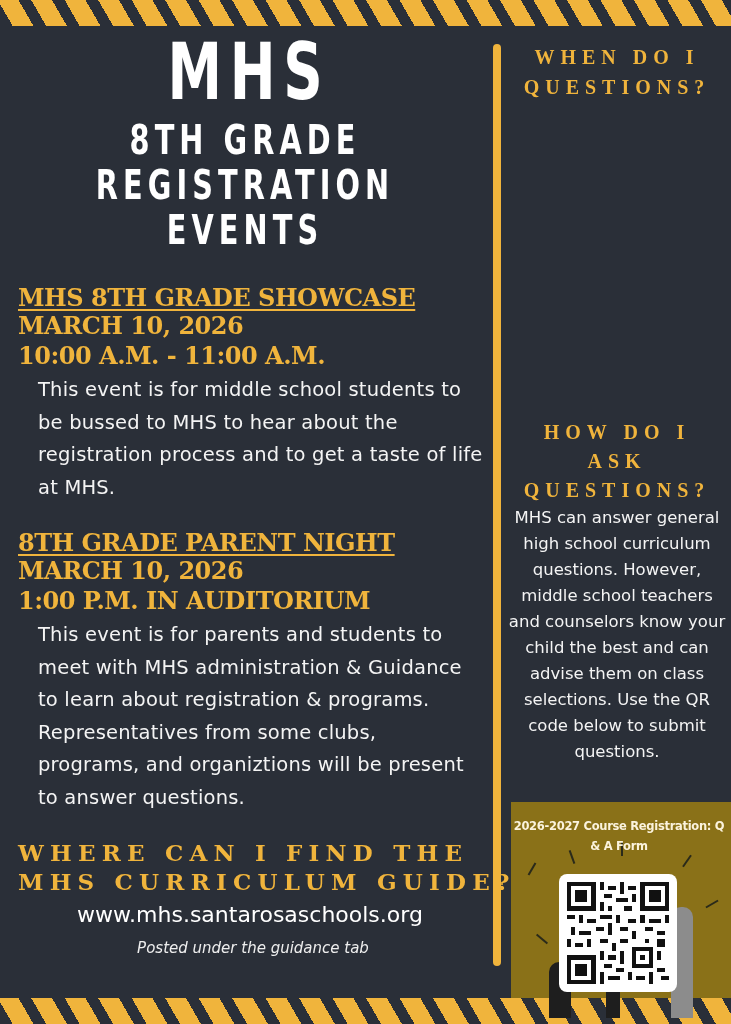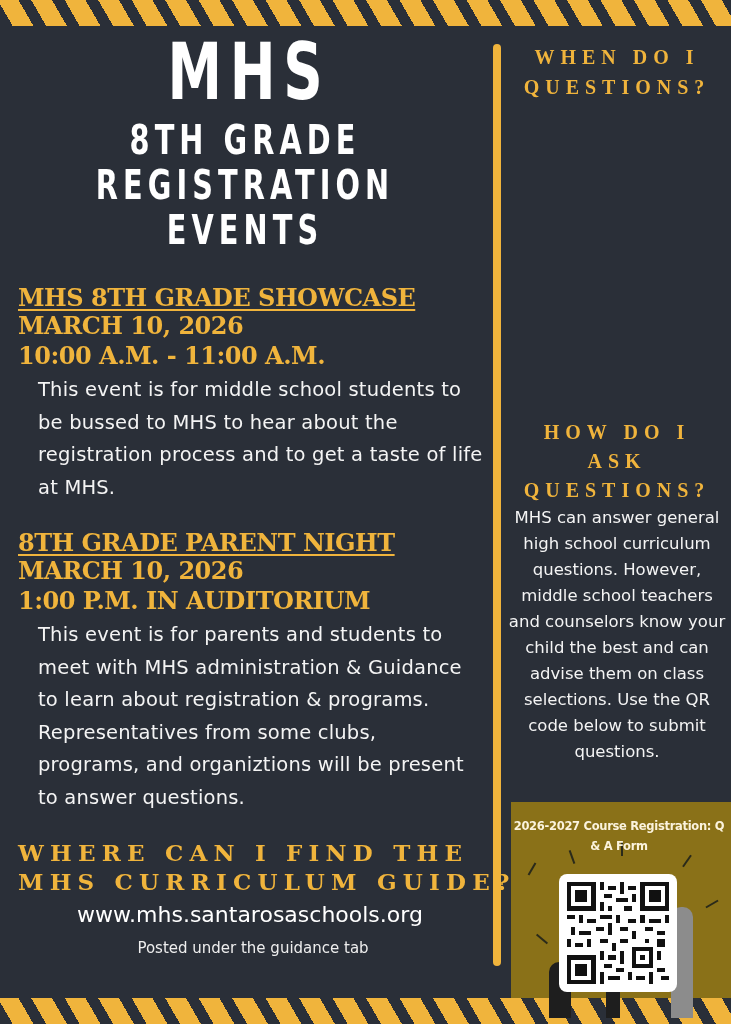--- a/index.html
+++ b/index.html
@@ -57,21 +57,21 @@
     .curric-head {
       font-family: "DejaVu Serif", serif; font-weight: bold;
       color: #f0b43c; font-size: 23px; letter-spacing: 6.2px; line-height: 29px;
       white-space: nowrap;
     }
     .curric-url {
       font-family: "DejaVu Sans", sans-serif; font-size: 22px; color: #fff;
       text-align: center; margin-top: 6px; width: 470px; padding-right: 6px;
     }
     .curric-note {
-      font-family: "DejaVu Sans", sans-serif; 
+      font-family: "DejaVu Sans", sans-serif; font-style: italic;
       font-size: 15px; color: #eee; text-align: center; margin-top: 12px; width: 470px;
     }
 
     
     .divider {
       position: absolute; left: 493px; top: 44px; width: 8px; height: 922px;
       background: #f0b43c; border-radius: 4px;
     }
 
     

